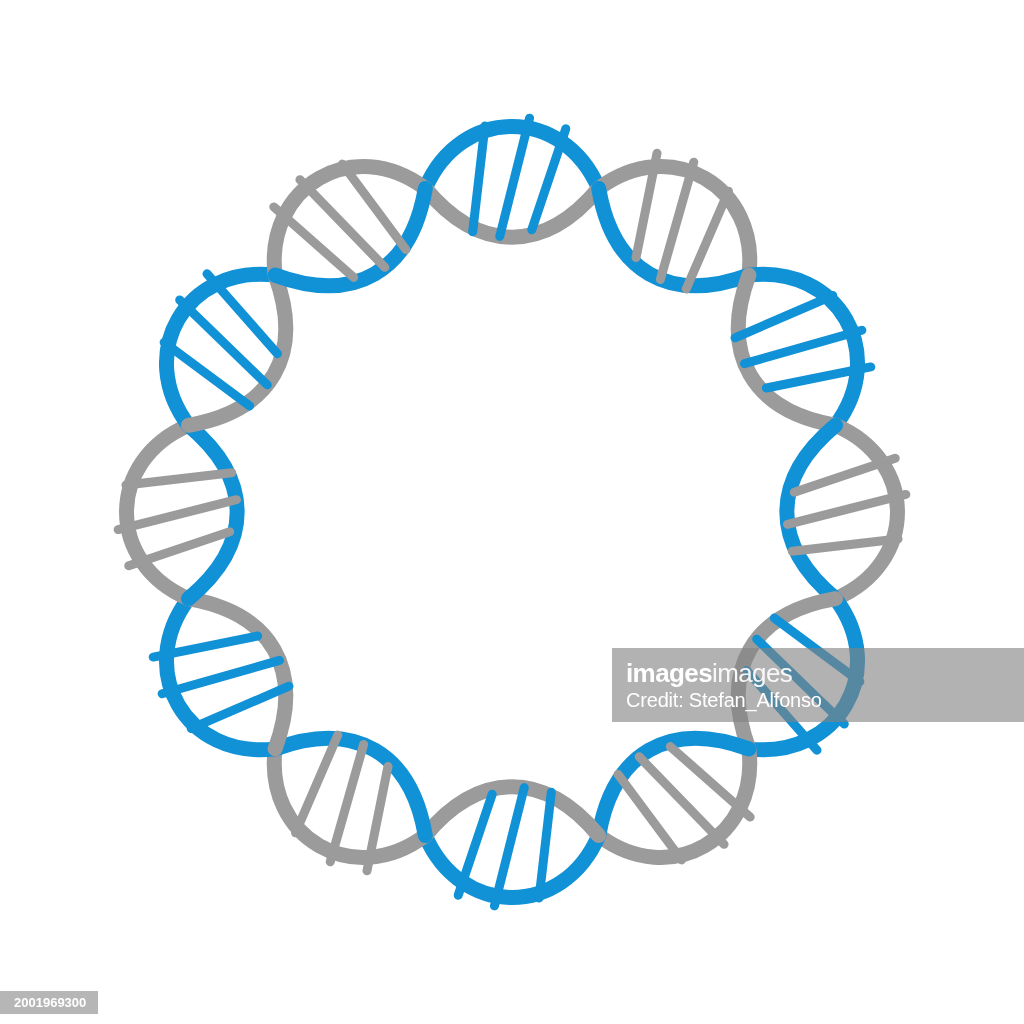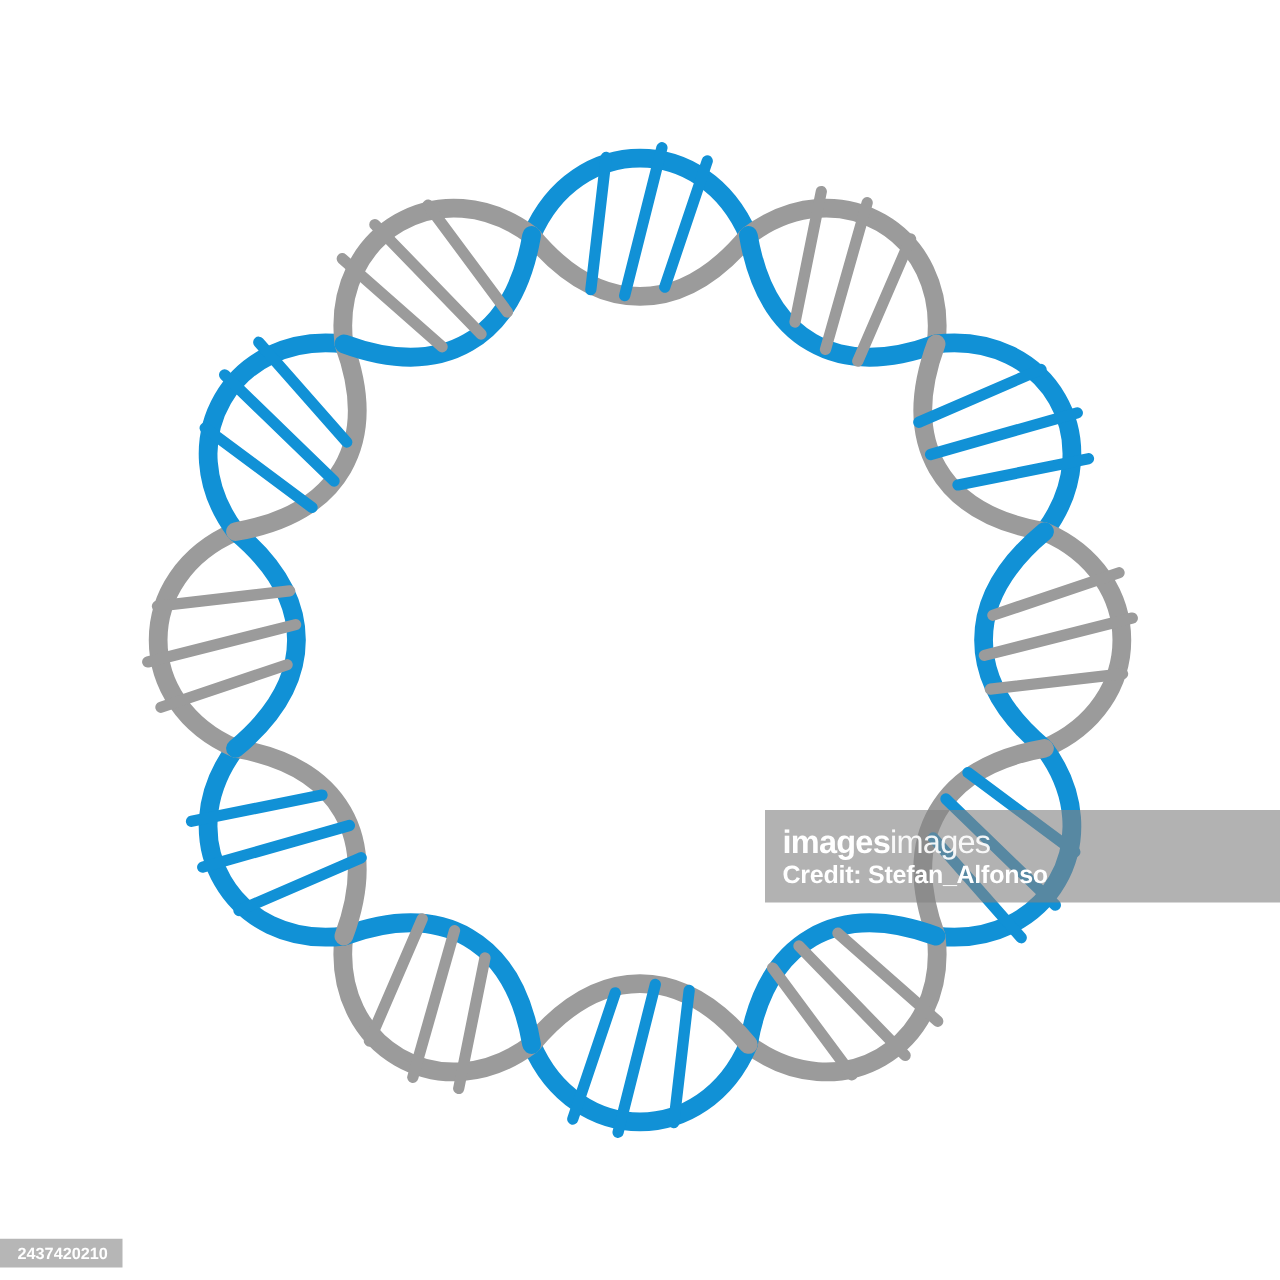--- a/index.html
+++ b/index.html
@@ -44,21 +44,21 @@
     line-height: 30px;
     color: #ffffff;
     letter-spacing: -0.6px;
     white-space: nowrap;
   }
   .wm-logo .bold { font-weight: 700; }
   .wm-logo .light { font-weight: 400; opacity: 0.92; margin-top: 44px; }
   .wm-credit {
     font-size: 20px;
     line-height: 24px;
-    font-weight: 700;
+    font-weight: 400;
     color: #ffffff;
     white-space: nowrap;
     letter-spacing: -0.2px;
   }
   .id-band {
     position: absolute;
     left: 0;
     top: 991px;
     height: 23px;
     background: rgba(130,130,130,0.58);
@@ -140,15 +140,15 @@
         <line x1="384.87" y1="267.27" x2="299.9" y2="179.7" stroke="#9b9b9b" stroke-width="9" stroke-linecap="round"></line>
         <line x1="405.94" y1="249.63" x2="342.42" y2="164.13" stroke="#9b9b9b" stroke-width="9" stroke-linecap="round"></line>
       </g>
   </svg>
 
   <div class="watermark-band">
     <div class="wm-logo"><span class="bold">images</span><span class="light">images</span></div>
     <div class="wm-credit">Credit: Stefan_Alfonso</div>
   </div>
 
-  <div class="id-band">2437420210</div>
+  <div class="id-band">2001969300</div>
 
 </div>
 
 </body></html>

